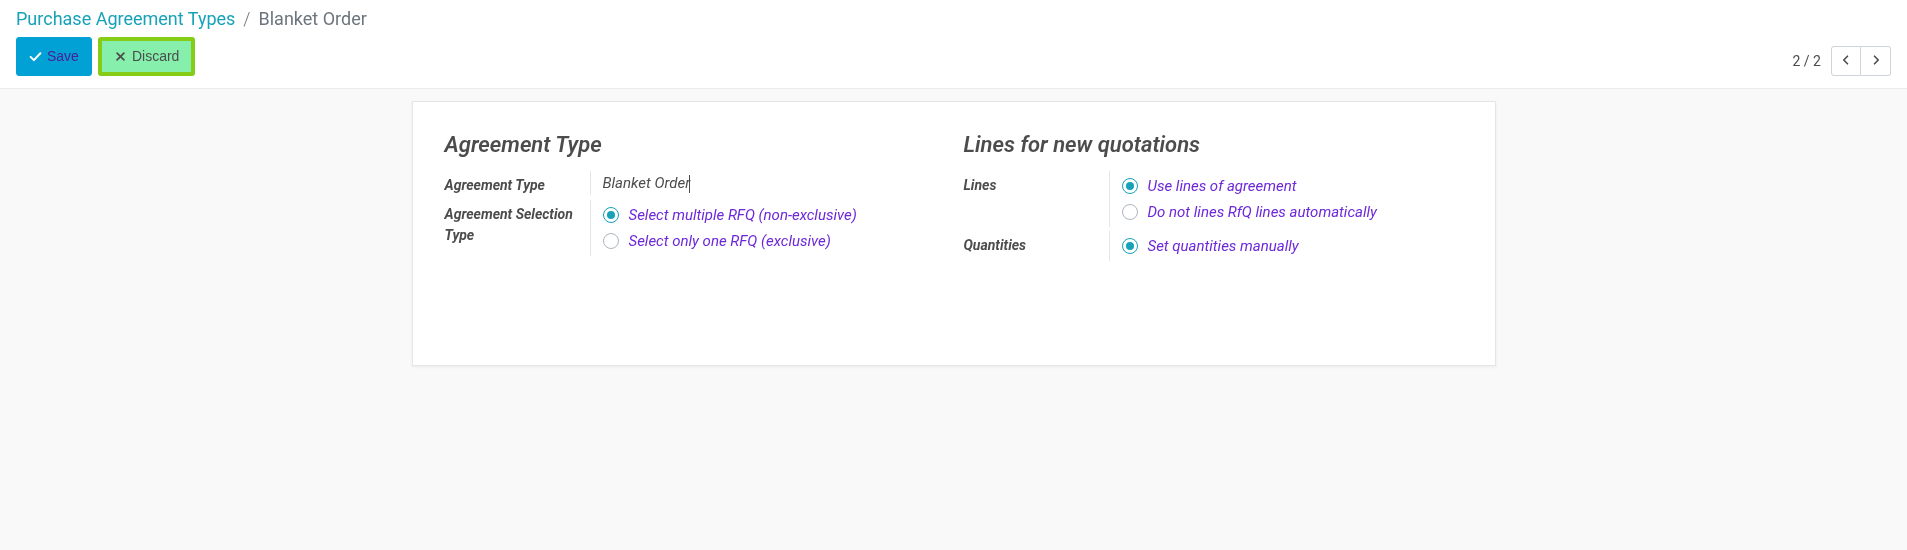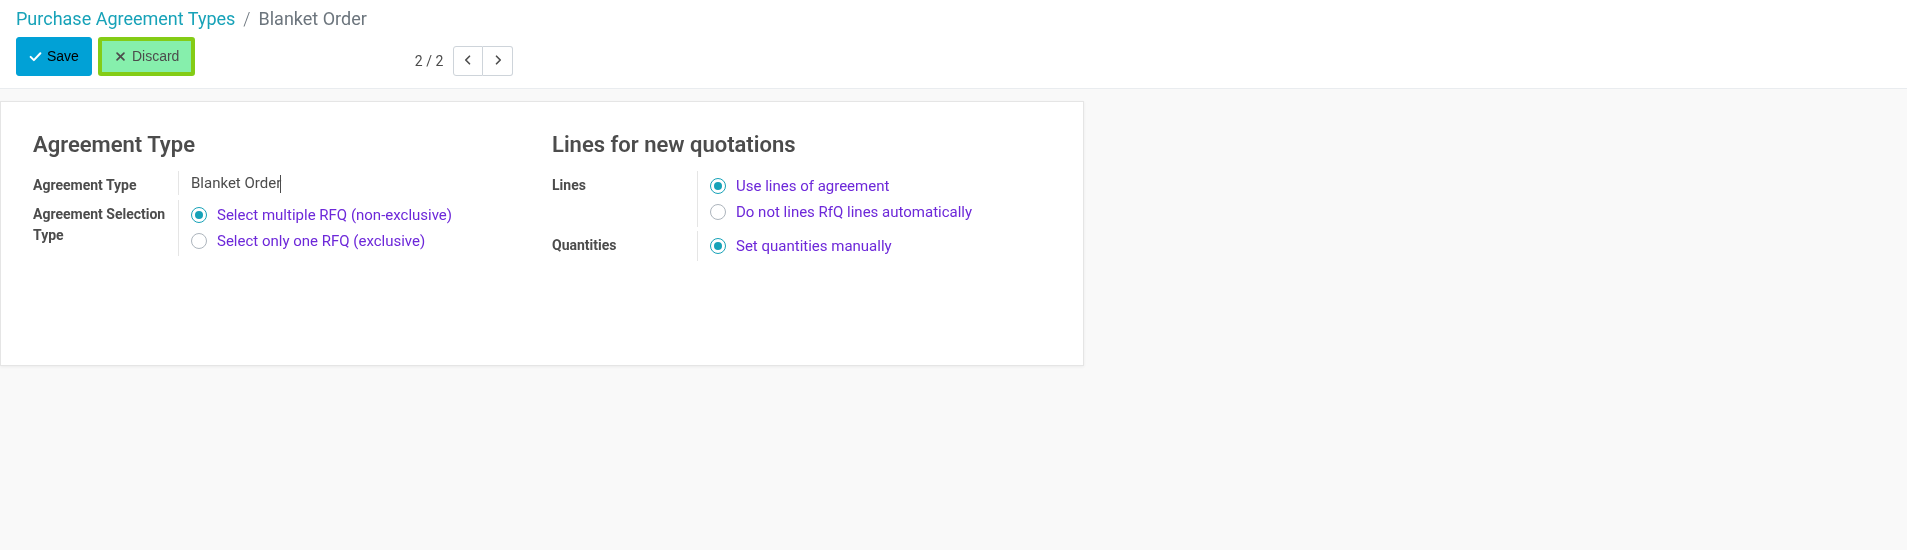--- a/index.html
+++ b/index.html
@@ -11,20 +11,21 @@
       font-family: -apple-system, BlinkMacSystemFont, "Segoe UI", Roboto, "Helvetica Neue", Arial, sans-serif;
       background: #f9f9f9;
       color: #4c4c4c;
       width: 1907px;
     }
     .control-panel {
       background: #ffffff;
       border-bottom: 1px solid #e9ecef;
       padding: 8px 16px 12px 16px;
       display: flex;
+      justify-content: space-between;
       align-items: flex-end;
     }
     .control-left {
       display: flex;
       flex-direction: column;
       gap: 8px;
     }
     .breadcrumb {
       font-size: 18px;
       color: #6c757d;
@@ -79,21 +80,21 @@
       background: #009fe3;
       background: #1ca0d2;
       background: #0d9dcc;
       background: #00a5d4;
       background: #0fa7d8;
       background: #00a8d6;
     }
     .btn-primary {
       background: #01a1d6;
       border-color: #01a1d6;
-      color: #000000;
+      color: #4c1d95;
     }
     .btn-secondary {
       background: #86efac;
       border: 4px solid #84cc16;
       color: #4c4c4c;
     }
     .btn-icon {
       display: inline-flex;
       width: 13px;
       height: 13px;
@@ -129,21 +130,22 @@
       border-bottom-left-radius: 3px;
     }
     .pager-btn:last-child {
       border-left: none;
       border-top-right-radius: 3px;
       border-bottom-right-radius: 3px;
     }
     .content-area {
       padding: 12px 0 40px 0;
       display: flex;
-      justify-content: flex-start;
+      justify-content: center;
+      font-style: italic;
     }
     .form-sheet {
       width: 1084px;
       background: #fff;
       border: 1px solid #e5e5e5;
       box-shadow: 0 1px 3px rgba(0,0,0,0.06);
       padding: 30px 32px 100px 32px;
     }
     .form-columns {
       display: flex;

